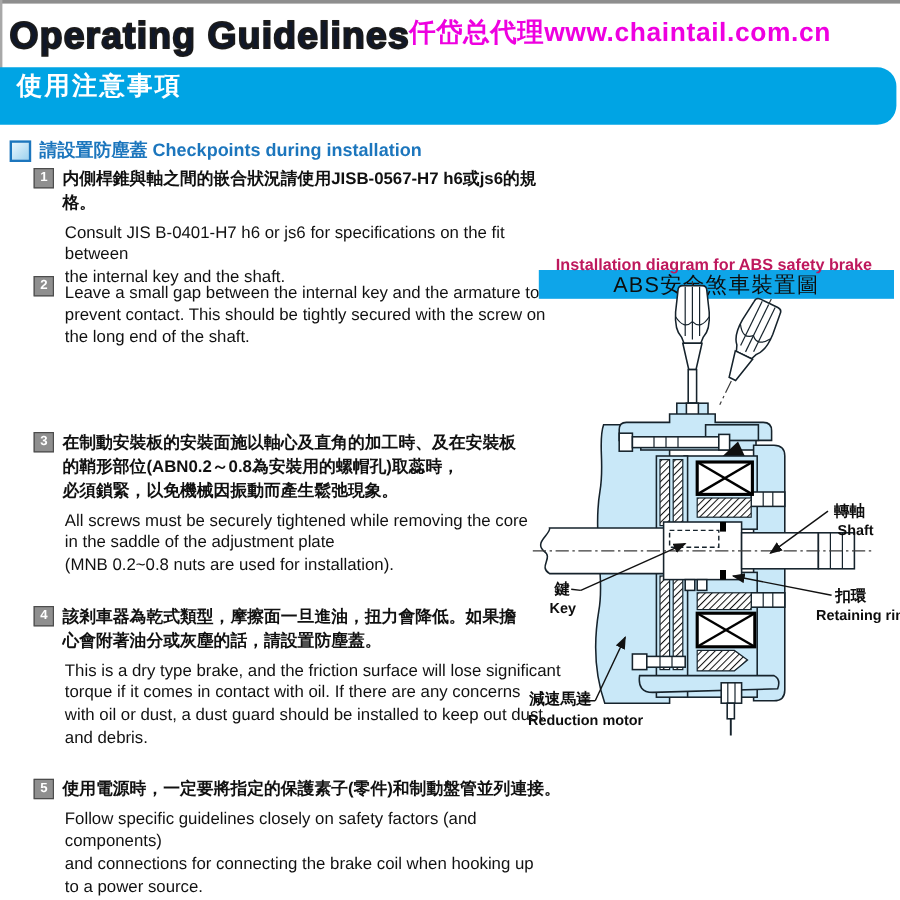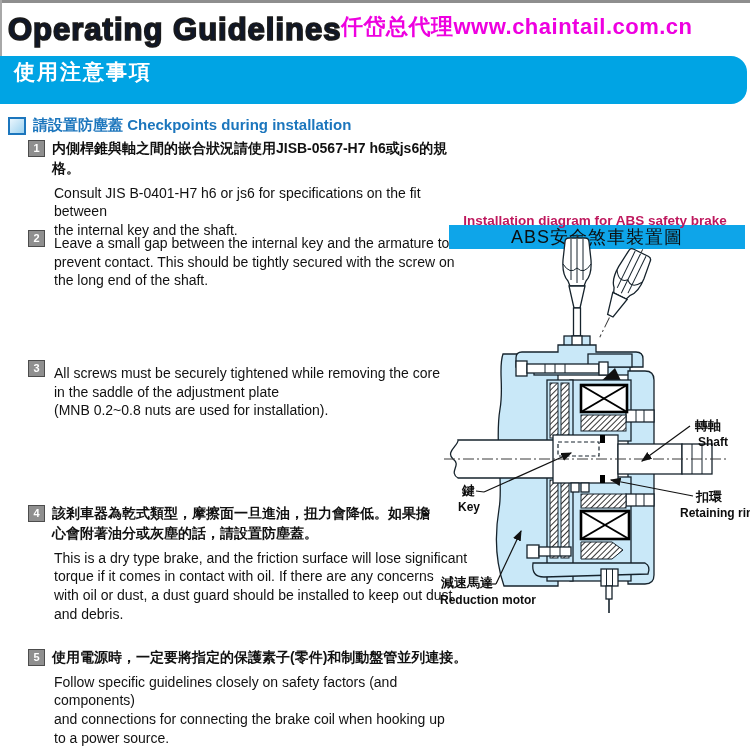--- a/index.html
+++ b/index.html
@@ -101,20 +101,23 @@
 
   <div class="item i2">
     <span class="num-badge">2</span>
     <div class="en">Leave a small gap between the internal key and the armature to
 prevent contact.  This should be tightly secured with the screw on
 the long end of the shaft.</div>
   </div>
 
   <div class="item i3">
     <span class="num-badge">3</span>
+    <div class="zh">在制動安裝板的安裝面施以軸心及直角的加工時、及在安裝板
+的鞘形部位(ABN0.2～0.8為安裝用的螺帽孔)取蕊時，
+必須鎖緊，以免機械因振動而產生鬆弛現象。</div>
     <div class="en">All screws must be securely tightened while removing the core
 in the saddle of the adjustment plate
 (MNB 0.2~0.8 nuts are used for installation).</div>
   </div>
 
   <div class="item i4">
     <span class="num-badge">4</span>
     <div class="zh">該剎車器為乾式類型，摩擦面一旦進油，扭力會降低。如果擔
 心會附著油分或灰塵的話，請設置防塵蓋。</div>
     <div class="en">This is a dry type brake, and the friction surface will lose significant

